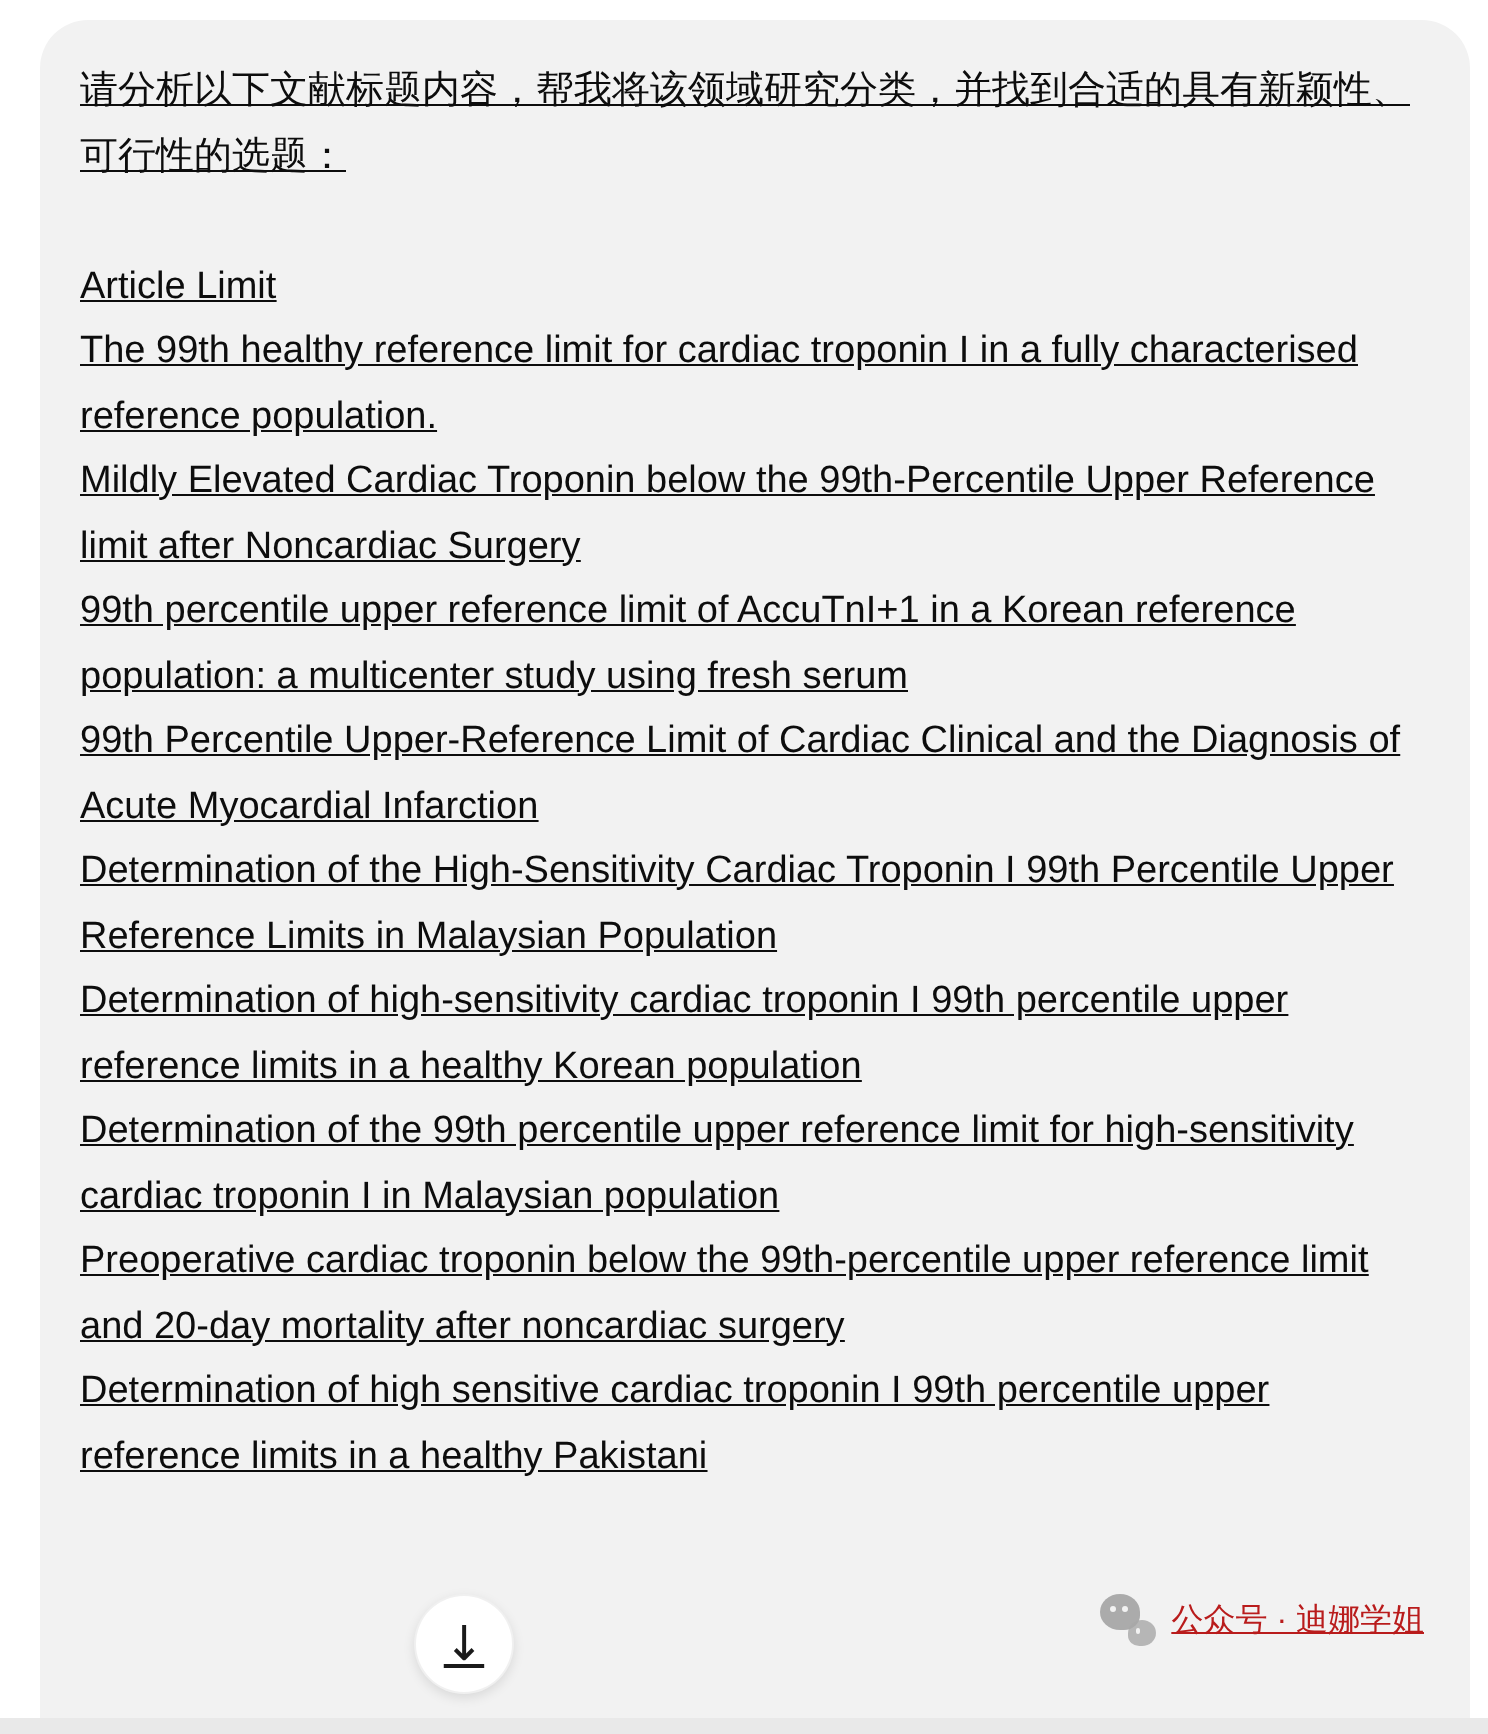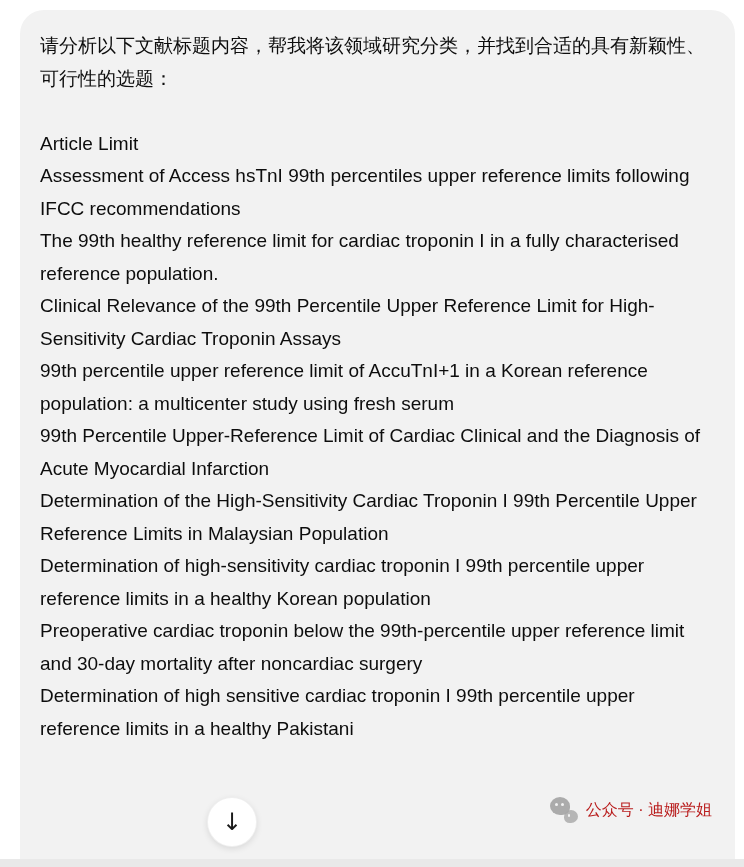--- a/index.html
+++ b/index.html
@@ -1,15 +1,15 @@
 <!DOCTYPE html>
 <html><head>
 <meta charset="utf-8">
 <style>
-  * { margin: 0; padding: 0; box-sizing: border-box; }
+  * { margin: 0; padding: 0; box-sizing: border-box; text-decoration: underline; }
   html, body {
     width: 744px; height: 867px;
     background: #ffffff;
     overflow: hidden;
     font-family: "Liberation Sans", "DejaVu Sans", sans-serif;
   }
   .page { position: relative; width: 744px; height: 867px; overflow: hidden; }
 
   .bubble {
     position: absolute;
@@ -89,28 +89,28 @@
 </style>
 </head>
 <body>
 
 <div class="page">
 
   <div class="bubble">
     <p>请分析以下文献标题内容，帮我将该领域研究分类，并找到合适的具有新颖性、可行性的选题：</p>
     <div class="spacer"></div>
     <p>Article Limit</p>
-    <p>Assessment of Access hsTnI 99th percentiles upper reference limits following IFCC recommendations</p>
     <p>The 99th healthy reference limit for cardiac troponin I in a fully characterised reference population.</p>
-    <p>Clinical Relevance of the 99th Percentile Upper Reference Limit for High-Sensitivity Cardiac Troponin Assays</p>
+    <p>Mildly Elevated Cardiac Troponin below the 99th-Percentile Upper Reference limit after Noncardiac Surgery</p>
     <p>99th percentile upper reference limit of AccuTnI+1 in a Korean reference population: a multicenter study using fresh serum</p>
     <p>99th Percentile Upper-Reference Limit of Cardiac Clinical and the Diagnosis of Acute Myocardial Infarction</p>
     <p>Determination of the High-Sensitivity Cardiac Troponin I 99th Percentile Upper Reference Limits in Malaysian Population</p>
     <p>Determination of high-sensitivity cardiac troponin I 99th percentile upper reference limits in a healthy Korean population</p>
-    <p>Preoperative cardiac troponin below the 99th-percentile upper reference limit and 30-day mortality after noncardiac surgery</p>
+    <p>Determination of the 99th percentile upper reference limit for high-sensitivity cardiac troponin I in Malaysian population</p>
+    <p>Preoperative cardiac troponin below the 99th-percentile upper reference limit and 20-day mortality after noncardiac surgery</p>
     <p>Determination of high sensitive cardiac troponin I 99th percentile upper reference limits in a healthy Pakistani</p>
   </div>
 
   <div class="bottom-strip"></div>
 
   <div class="scroll-btn">
     <span class="arrow">↓</span>
   </div>
 
   <div class="watermark">

